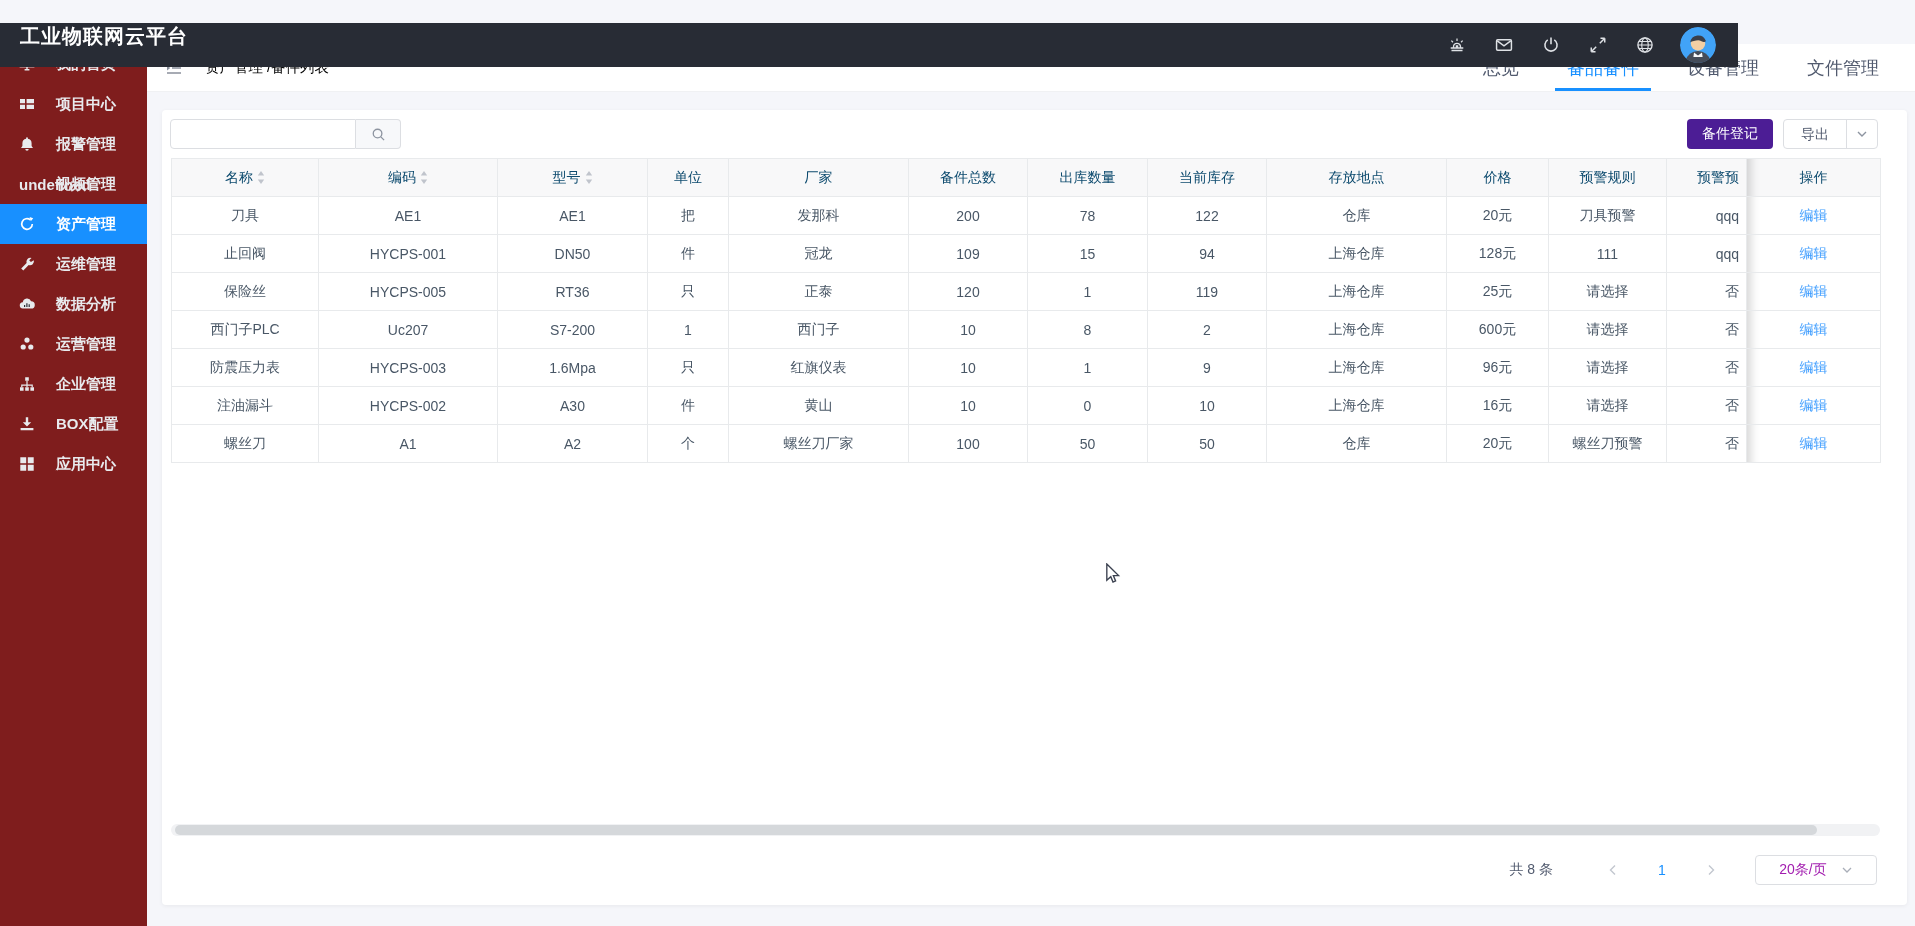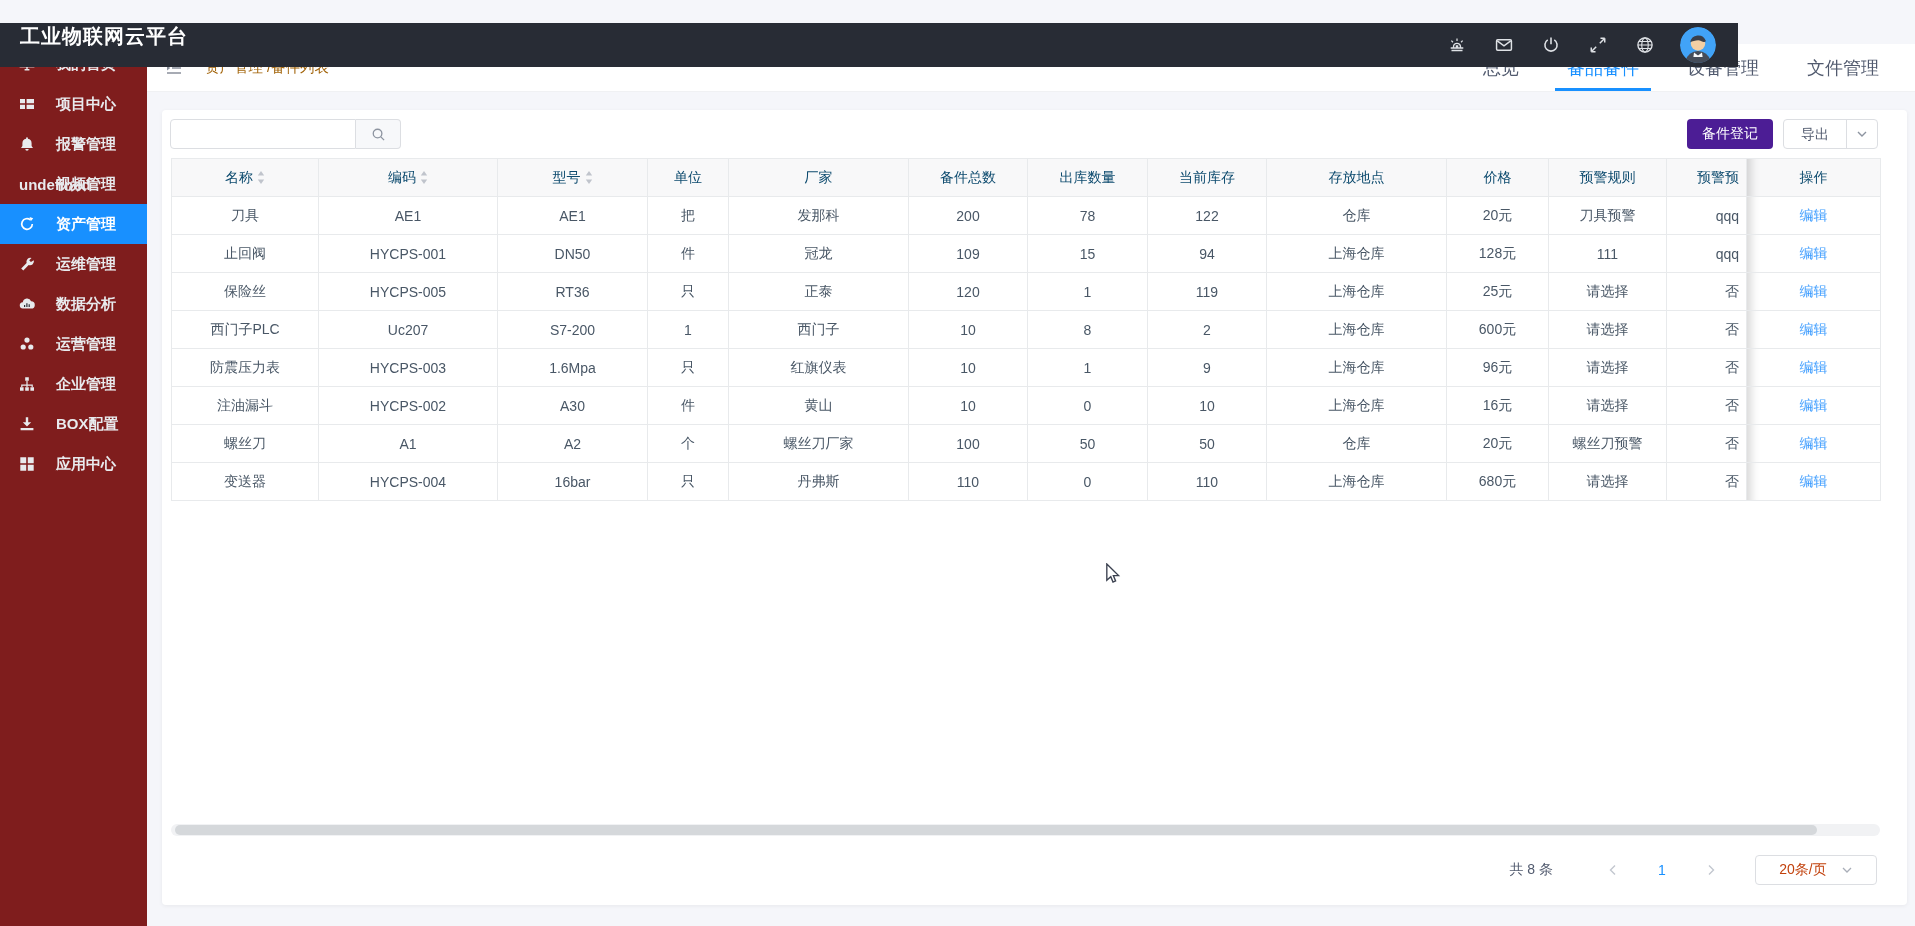--- a/index.html
+++ b/index.html
@@ -27,21 +27,21 @@
   .side-item .s-label{ margin-left:21px; white-space:nowrap; }
   .side-item.active{ background:#1890ff; color:#ffffff; }
 
   
   .main{ position:absolute; left:147px; top:44px; width:1768px; height:882px; background:#f5f6fa; }
 
   .topbar{ height:48px; background:#ffffff; display:flex; align-items:stretch; border-bottom:1px solid #f0f1f3; }
   .breadcrumb-wrap{ display:flex; align-items:center; margin-left:18px; }
   .collapse-icon{ width:18px; height:18px; color:#8a909c; cursor:pointer; }
   .collapse-icon svg{ width:18px; height:18px; }
-  .breadcrumb{ margin-left:22px; font-size:14.5px; color:#a16207; }
+  .breadcrumb{ margin-left:22px; font-size:14.5px; color:#000000; }
   .tabs{ margin-left:auto; display:flex; margin-right:12px; }
   .tab{ position:relative; padding:0 24px; display:flex; align-items:center; font-size:18px; color:#515a6e; cursor:pointer; }
   .tab.active{ color:#1890ff; }
   .tab.active::after{ content:""; position:absolute; left:12px; right:12px; bottom:0; height:3px; background:#1890ff; }
 
   
   .card{ position:absolute; left:15px; top:66px; width:1745px; height:795px; background:#ffffff;
     border-radius:4px; box-shadow:0 1px 4px rgba(0,0,0,.06); display:flex; flex-direction:column; }
 
   .toolbar{ display:flex; align-items:center; padding:9px 29px 0 8px; }
@@ -78,21 +78,21 @@
   .hscroll{ height:12px; margin:0 27px 8px 9px; background:#f1f2f4; border-radius:6px; position:relative; }
   .hscroll-thumb{ position:absolute; left:4px; top:1px; height:10px; width:1642px; background:#d5d8db; border-radius:5px; cursor:pointer; }
 
   
   .pagination{ display:flex; align-items:center; justify-content:flex-end; padding:11px 30px 20px 0; font-size:14px; color:#515a6e;gap:24px; }
   .pg-total{ margin-right:24px; }
   .pg-arrow{ color:#c2c7cf; cursor:pointer; margin:0 0; width:24px; text-align:center; }
   .pg-arrow svg{ width:12px; height:12px; margin:0 auto; }
   .pg-num{ color:#1890ff; cursor:pointer; width:26px; text-align:center; }
   .pg-select{ width:122px; height:30px; border:1px solid #dcdee2; border-radius:4px; margin-left:8px;
-    display:flex; align-items:center; justify-content:center; cursor:pointer; color:#c2410c; }
+    display:flex; align-items:center; justify-content:center; cursor:pointer; color:#a21caf; }
   .pg-select .sel-caret{ margin-left:14px; color:#a9aeb8; }
   .pg-select svg{ width:12px; height:12px; }
 
   
   .mouse-cursor{ position:absolute; left:1105px; top:563px; z-index:50; pointer-events:none; }
 </style>
 </head>
 <body>
 
 <div class="top-header">
@@ -424,35 +424,20 @@
               <td class="">螺丝刀厂家</td>
               <td class="">100</td>
               <td class="">50</td>
               <td class="">50</td>
               <td class="">仓库</td>
               <td class="">20元</td>
               <td class="">螺丝刀预警</td>
               <td class="clip ">否</td>
               <td class="op-col"><a class="edit-link">编辑</a></td>
             </tr>
-            <tr>
-              <td class="">变送器</td>
-              <td class="">HYCPS-004</td>
-              <td class="">16bar</td>
-              <td class="">只</td>
-              <td class="">丹弗斯</td>
-              <td class="">110</td>
-              <td class="">0</td>
-              <td class="">110</td>
-              <td class="">上海仓库</td>
-              <td class="">680元</td>
-              <td class="">请选择</td>
-              <td class="clip ">否</td>
-              <td class="op-col"><a class="edit-link">编辑</a></td>
-            </tr>
           </tbody>
       </table>
     </div>
 
     <div class="spacer"></div>
 
     <div class="hscroll">
       <div class="hscroll-thumb"></div>
     </div>
 

